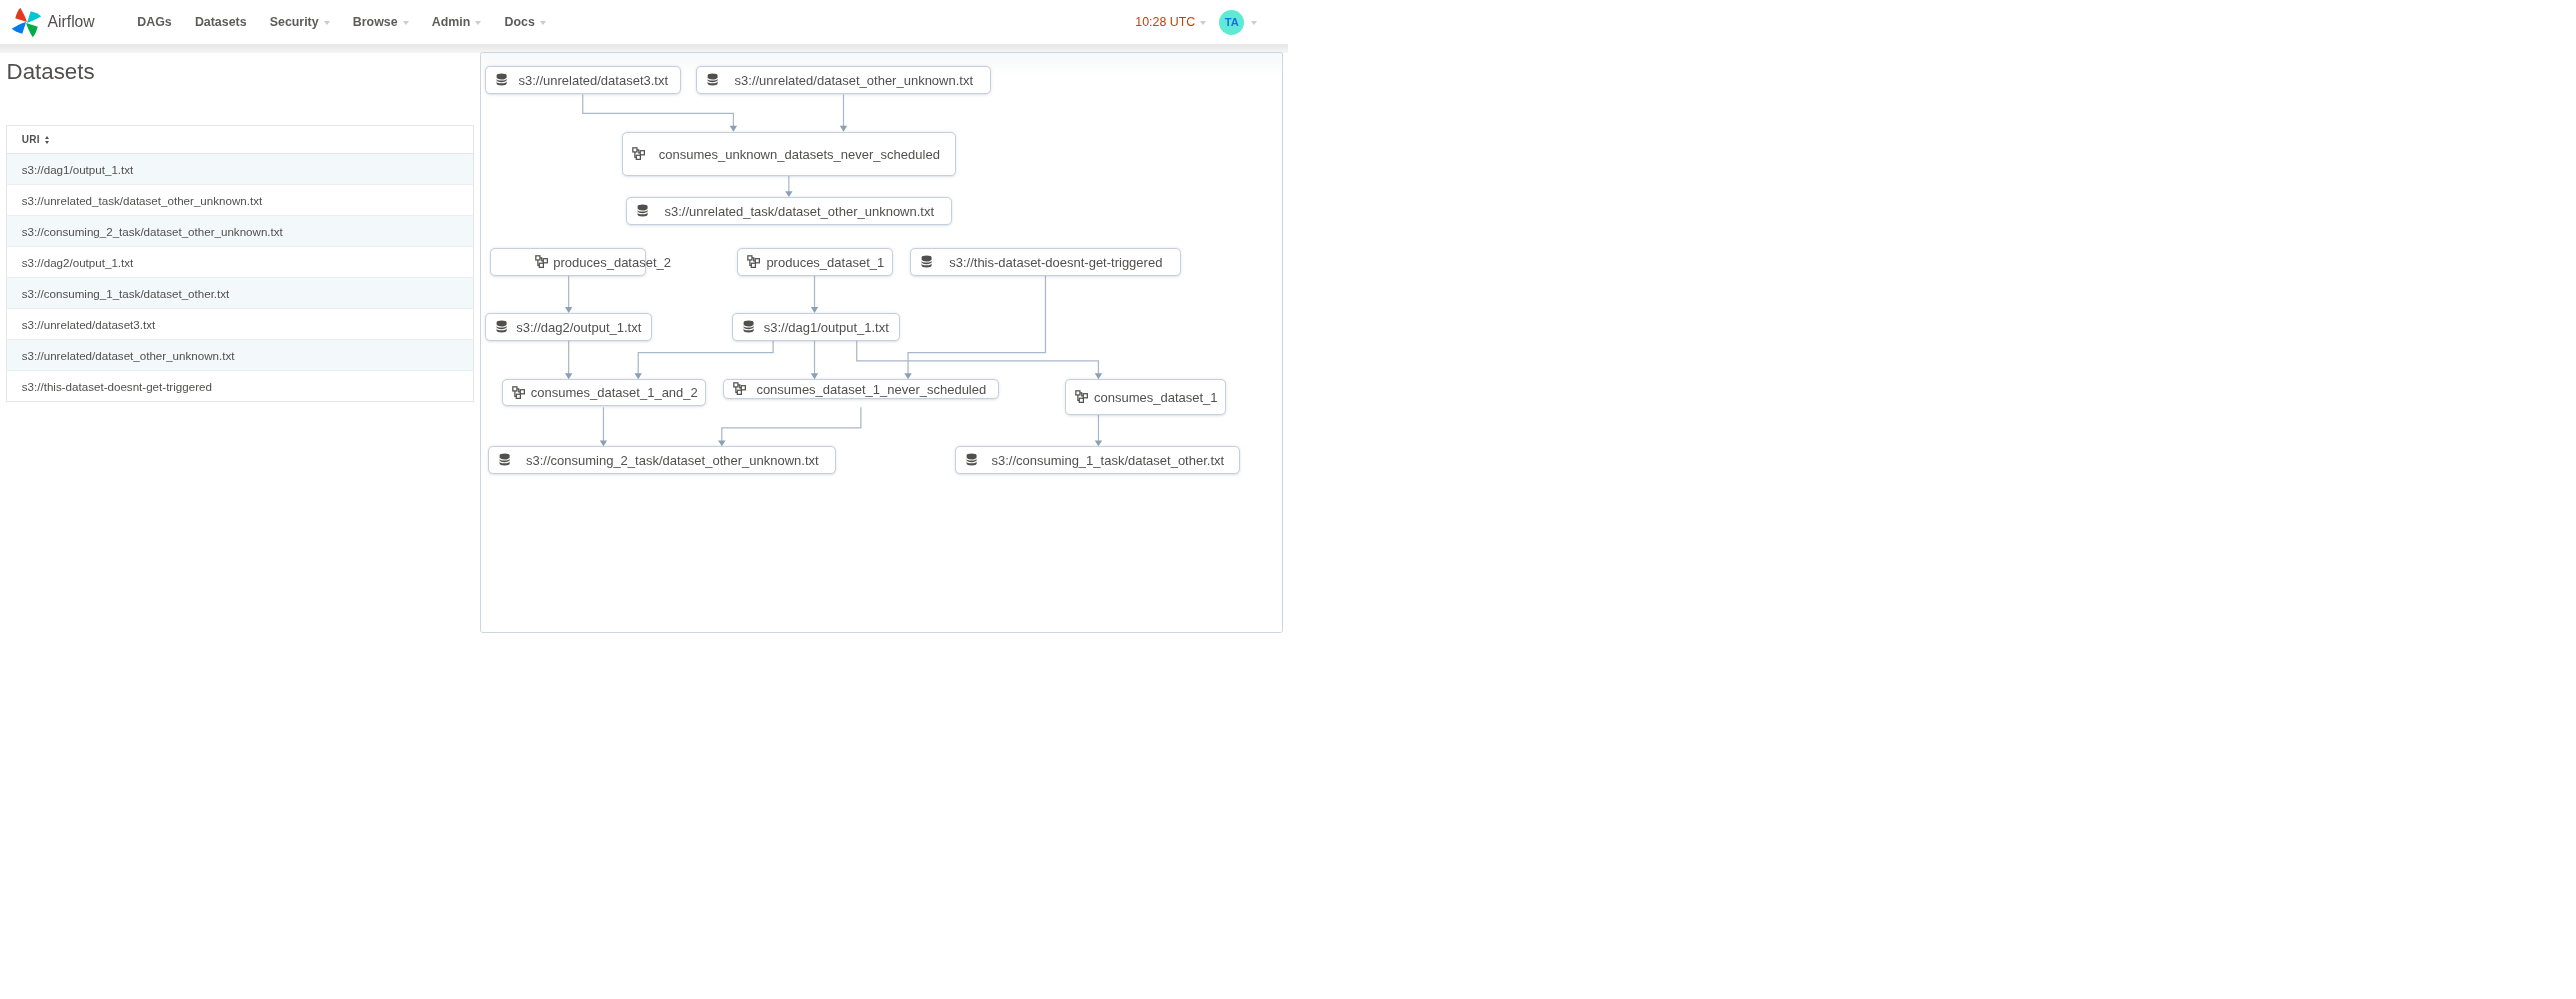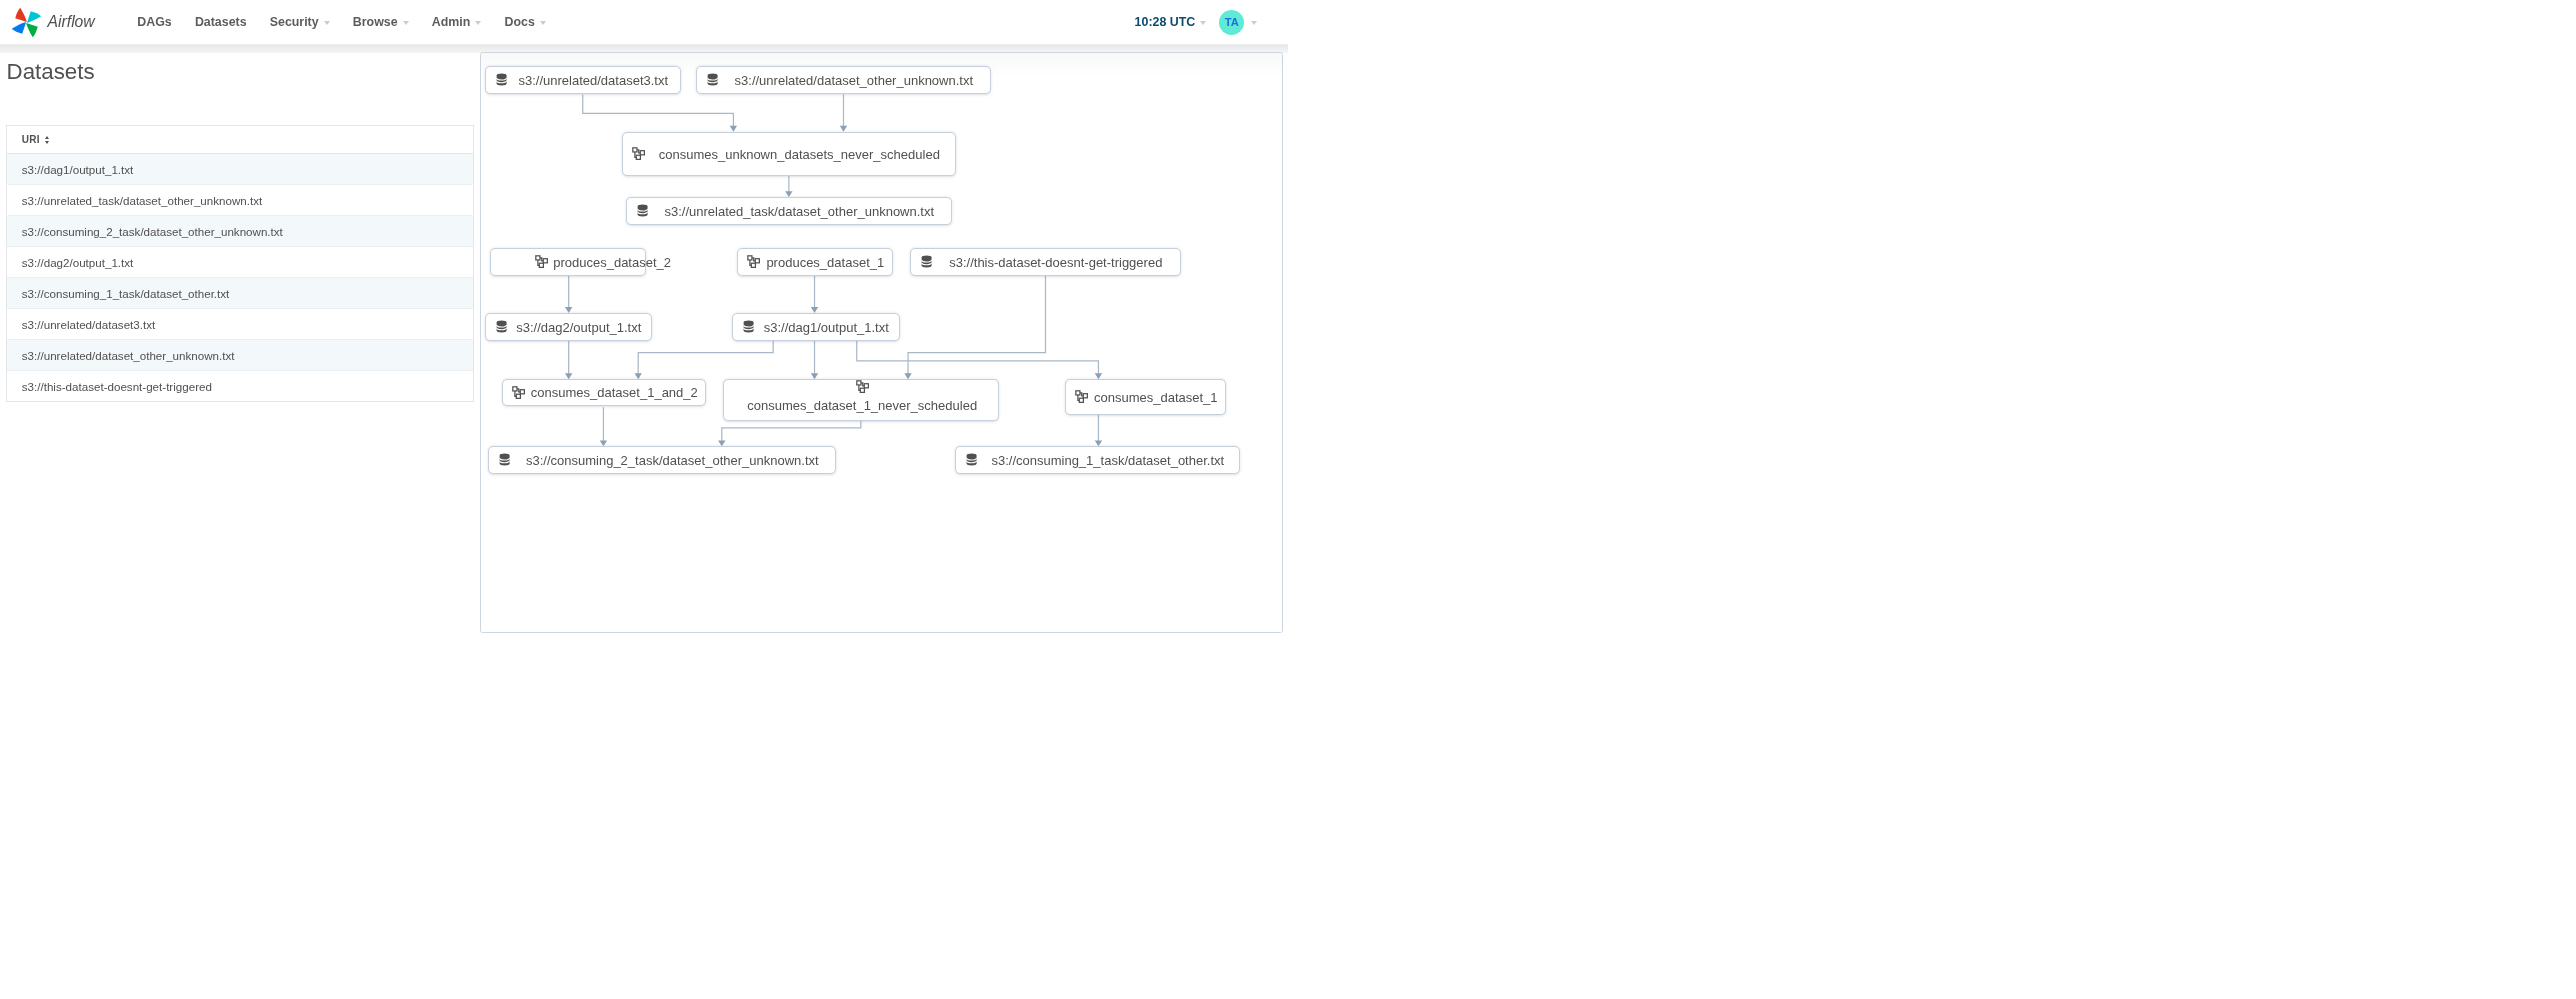--- a/index.html
+++ b/index.html
@@ -1,28 +1,28 @@
 <!DOCTYPE html>
 <html style="font-size:13.2px"><head>
 <meta charset="utf-8">
 <style>
   html,body{margin:0;padding:0;background:#fff;width:1288px;height:500px;overflow:hidden;
     font-family:"Liberation Sans",sans-serif;color:#51504f;}
   
   header[data-name=navbar]{height:44px;display:flex;align-items:center;background:#fff;
     border-bottom:0.8px solid #ebebeb;position:relative;z-index:5;}
-  .brand{display:flex;align-items:center;gap:5.8px;margin-left:10.8px;cursor:pointer;font-style:italic;}
+  .brand{display:flex;align-items:center;gap:5.8px;margin-left:10.8px;cursor:pointer;}
   .brand-text{font-size:15.7px;color:#51504f;}
   nav.main-nav{display:flex;align-items:center;margin-left:31px;}
   .nav-item{display:flex;align-items:center;padding:0 11.6px;font-weight:bold;font-size:12.4px;
     color:#5d5c5b;cursor:pointer;}
   .caret{width:0;height:0;border-left:3.3px solid transparent;border-right:3.3px solid transparent;
     border-top:4.1px solid #c9ccd0;display:inline-block;margin-left:5px;margin-top:1.7px;}
   .nav-right{margin-left:auto;display:flex;align-items:center;margin-right:31px;}
-  .clock{font-weight:bold;font-size:12.4px;color:#0c4a6e;}
+  .clock{font-weight:normal;font-size:12.4px;color:#c2410c;}
   .avatar{width:25px;height:25px;border-radius:50%;background:#5eead4;color:#1d6fe0;
     font-weight:bold;font-size:11.2px;display:flex;align-items:center;justify-content:center;
     margin-left:13.2px;cursor:pointer;}
   .body-strip{height:8.3px;background:linear-gradient(180deg,#e7e7e7,#f6f6f6);}
   
   .datasets-panel{position:absolute;left:5.8px;top:52px;width:468px;}
   .datasets-panel h2{margin:7.4px 0 10.8px 0.8px;font-size:22.3px;font-weight:400;color:#51504f;}
   table.uri-table{width:100%;border-collapse:collapse;border:0.8px solid #e3e6e8;font-size:11.6px;margin-top:40px;}
   table.uri-table th{height:25px;text-align:left;padding-left:15px;font-size:10px;
     letter-spacing:0.2px;color:#51504f;border-bottom:0.8px solid #e3e6e8;}
@@ -282,21 +282,21 @@
     <g fill="none" stroke="#51504f" stroke-width="1.5">
       <rect x="1" y="1" width="5" height="5"></rect>
       <rect x="10" y="4.5" width="5" height="5"></rect>
       <rect x="5.2" y="10" width="5" height="5"></rect>
       <path d="M3.5 6 V12.5 H5.2"></path>
       <path d="M6 3.5 H8.2 V7 H10"></path>
     </g>
   </svg>
 <span class="glabel" data-name="graph-node-label">consumes_dataset_1_and_2</span>
     </div>
-    <div class="gnode" data-name="graph-node-dag-consumes_dataset_1_never_scheduled" style="left: 723px; top: 379px; width: 276px; height: 42px; flex-direction: column;">
+    <div class="gnode" data-name="graph-node-dag-consumes_dataset_1_never_scheduled" style="left: 723px; top: 379px; width: 276px; height: 20px;">
   <svg data-name="dag-icon" width="13.2" height="13.2" viewBox="0 0 16 16">
     <g fill="none" stroke="#51504f" stroke-width="1.5">
       <rect x="1" y="1" width="5" height="5"></rect>
       <rect x="10" y="4.5" width="5" height="5"></rect>
       <rect x="5.2" y="10" width="5" height="5"></rect>
       <path d="M3.5 6 V12.5 H5.2"></path>
       <path d="M6 3.5 H8.2 V7 H10"></path>
     </g>
   </svg>
 <span class="glabel" data-name="graph-node-label">consumes_dataset_1_never_scheduled</span>

